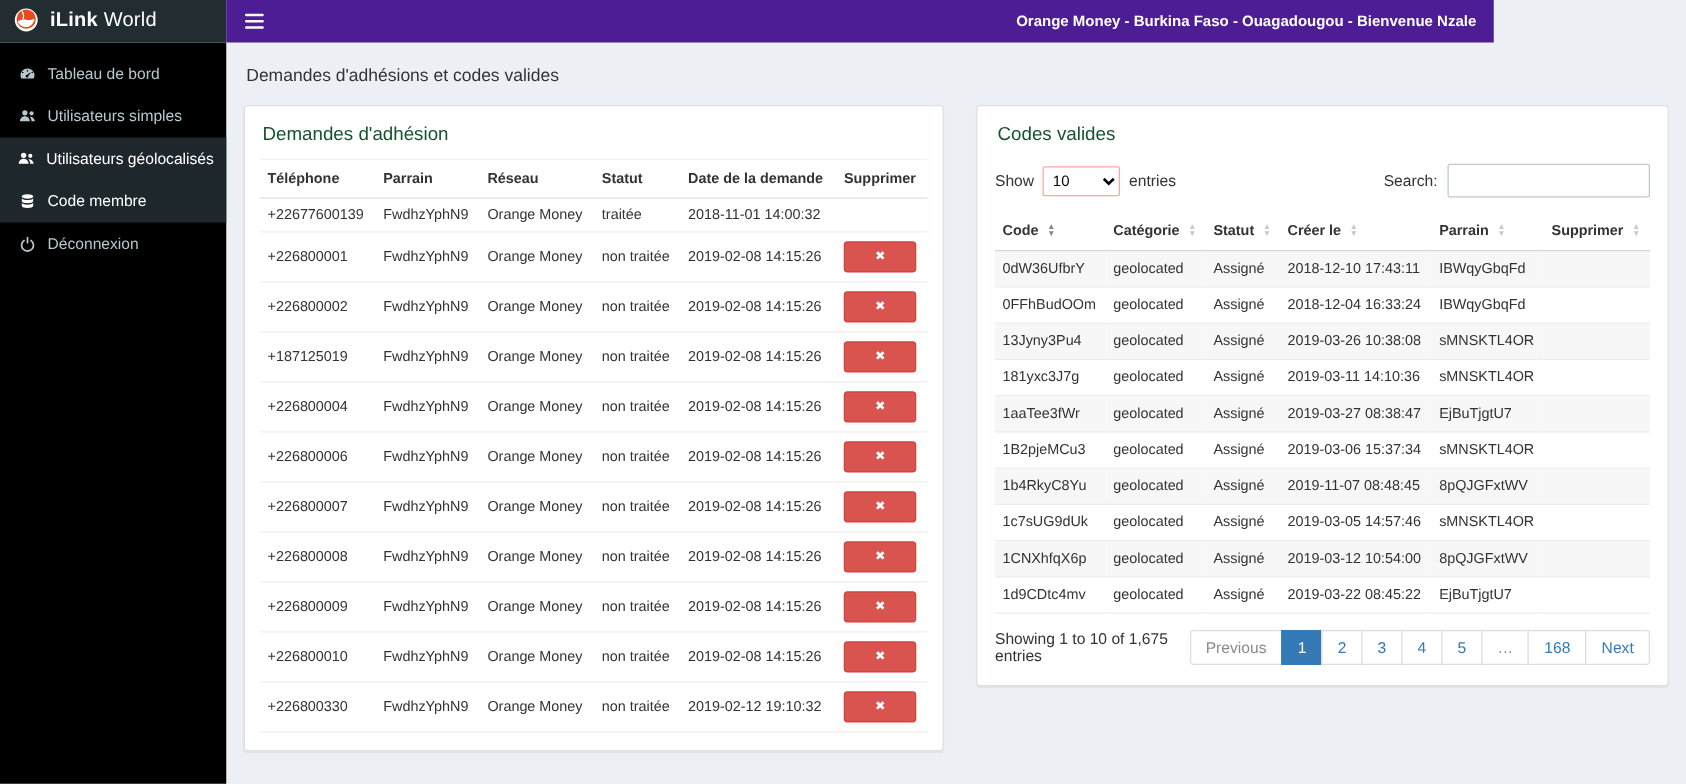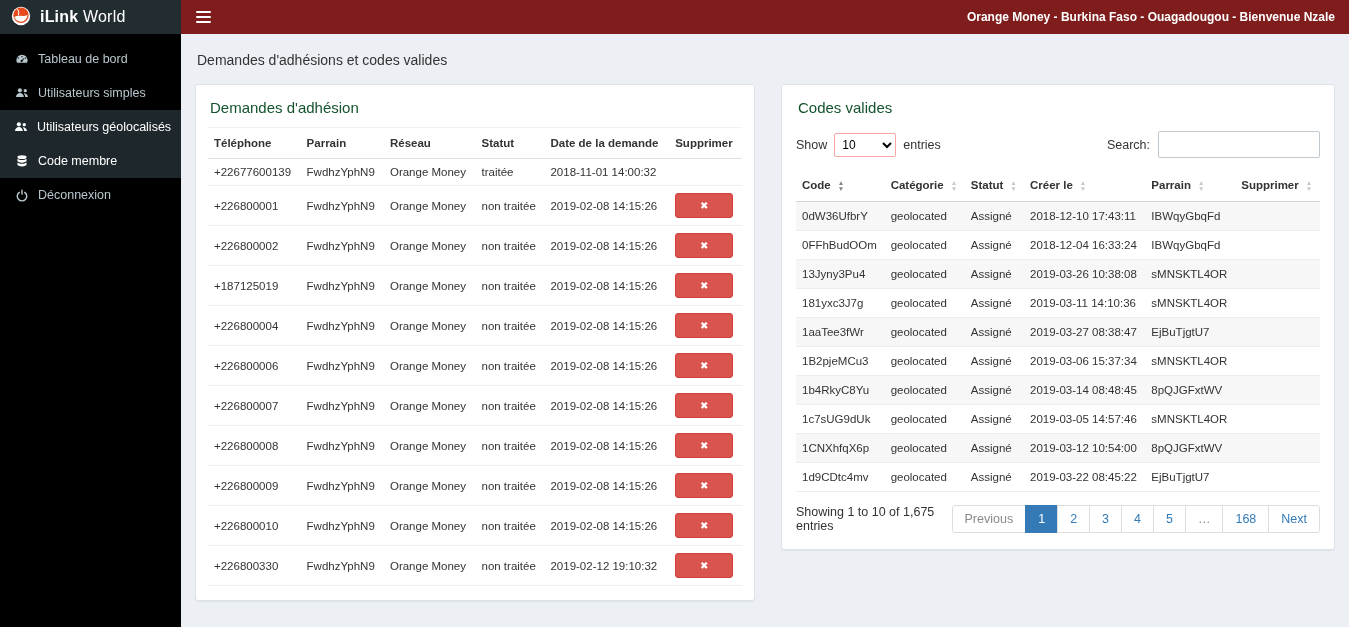--- a/index.html
+++ b/index.html
@@ -1,24 +1,24 @@
 <!DOCTYPE html>
 <html><head>
 <meta charset="utf-8">
 <style>
   *{box-sizing:border-box;margin:0;padding:0}
   html,body{width:1349px;height:627px;overflow:hidden}
   body{font-family:"Liberation Sans",sans-serif;background:#ecf0f5;font-size:12px;color:#333}
 
   
-  .topbar{position:absolute;top:0;left:0;width:1349px;height:34px;display:flex;z-index:20}
+  .topbar{position:absolute;top:0;left:0;width:1195px;height:34px;display:flex;z-index:20}
   .logo{flex:0 0 181px;height:34px;background:#222d32;color:#fff;display:flex;align-items:center;gap:8px;padding-left:10px;cursor:pointer}
   .logo-text{font-size:16px;letter-spacing:.2px;white-space:nowrap}
   .logo-text b{font-weight:bold}
-  .navbar{flex:1;background:#7f1d1d;display:flex;align-items:center}
+  .navbar{flex:1;background:#4c1d95;display:flex;align-items:center}
   .hamburger{width:44px;height:34px;display:flex;flex-direction:column;justify-content:center;align-items:center;gap:3px;cursor:pointer}
   .hamburger i{display:block;width:15px;height:2px;background:#fff;border-radius:1px}
   .user-info{margin-left:auto;padding-right:14px;color:#fff;font-weight:bold;font-size:12px;white-space:nowrap}
 
   
   .sidebar{position:absolute;top:34px;left:0;bottom:0;width:181px;background:#000000}
   .side-menu{padding-top:8px}
   .side-item{display:flex;align-items:center;gap:9px;padding:10px 14px;color:#b8c7ce;font-size:12.5px;cursor:pointer}
   .side-item.active{background:#1e282c;color:#fff}
   .side-icon{display:inline-flex;width:15px;justify-content:center}
@@ -357,21 +357,21 @@
                 <td>geolocated</td>
                 <td>Assigné</td>
                 <td>2019-03-06 15:37:34</td>
                 <td>sMNSKTL4OR</td>
                 <td></td>
               </tr>
               <tr>
                 <td>1b4RkyC8Yu</td>
                 <td>geolocated</td>
                 <td>Assigné</td>
-                <td>2019-03-14 08:48:45</td>
+                <td>2019-11-07 08:48:45</td>
                 <td>8pQJGFxtWV</td>
                 <td></td>
               </tr>
               <tr>
                 <td>1c7sUG9dUk</td>
                 <td>geolocated</td>
                 <td>Assigné</td>
                 <td>2019-03-05 14:57:46</td>
                 <td>sMNSKTL4OR</td>
                 <td></td>

